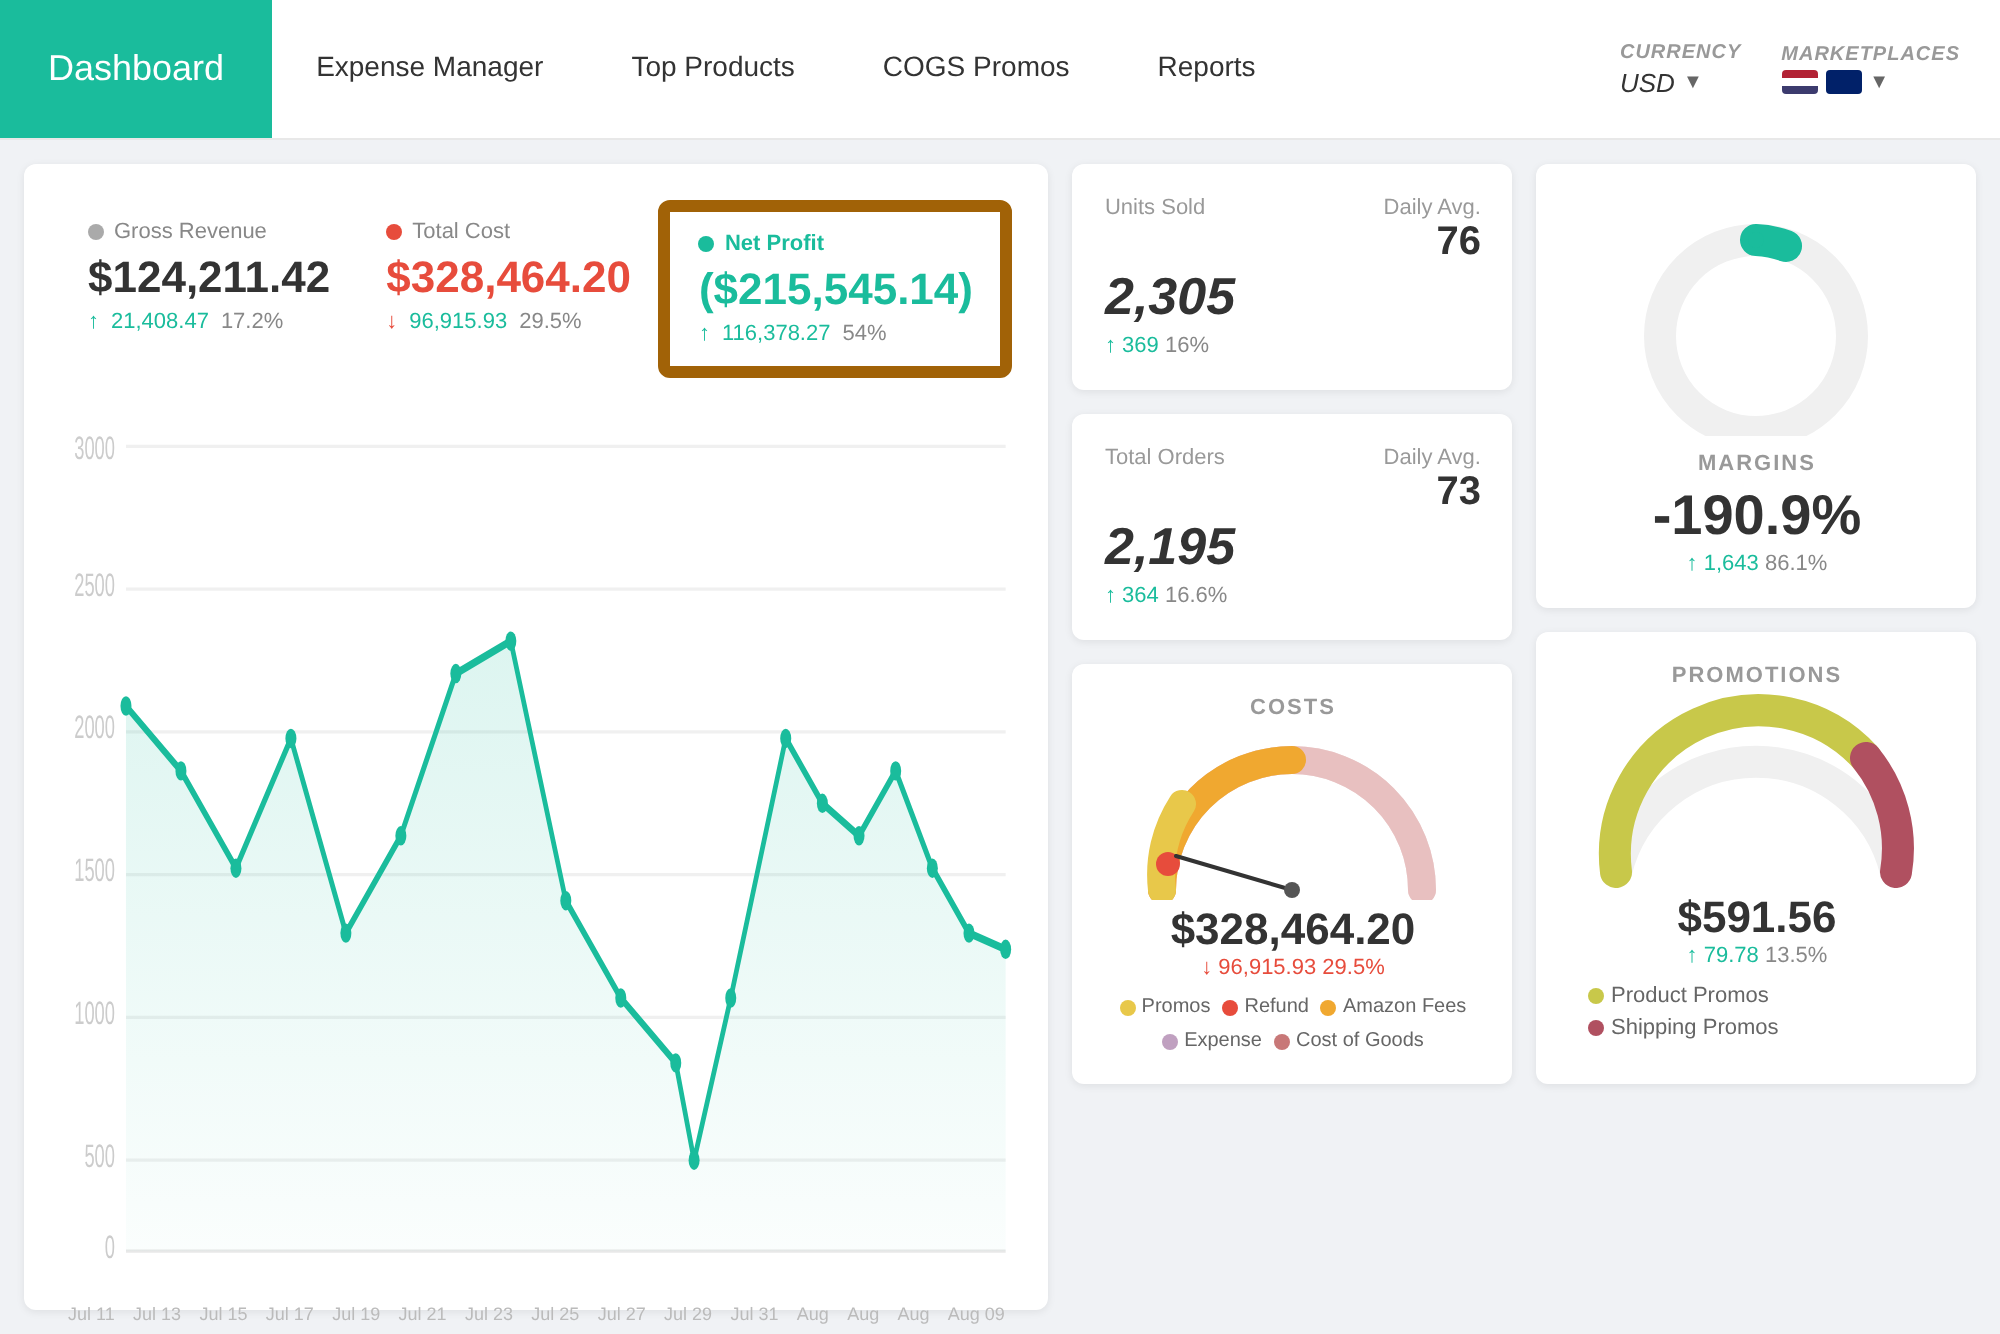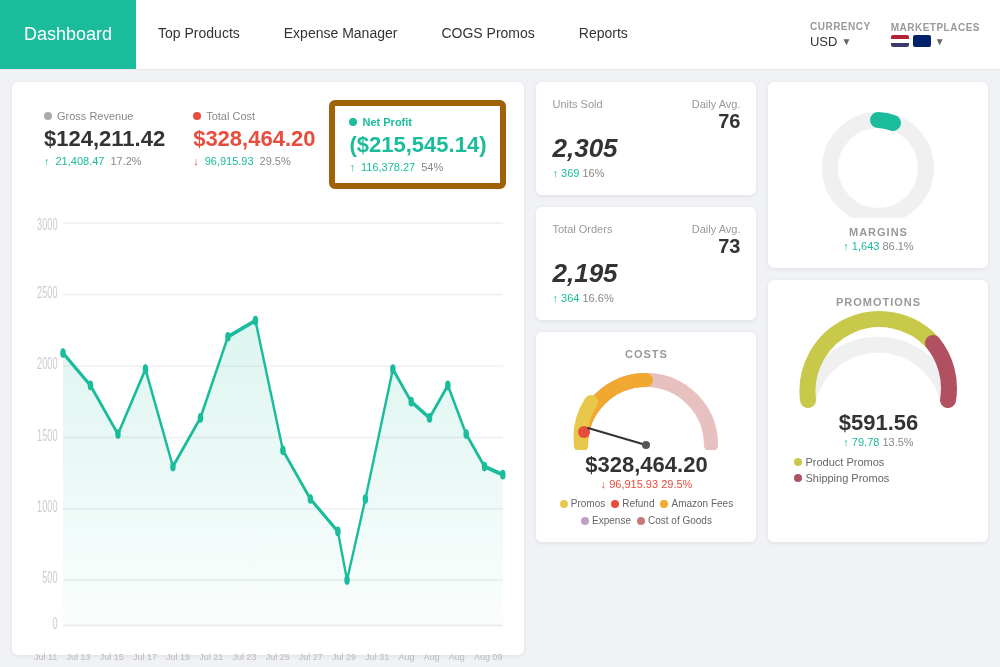--- a/index.html
+++ b/index.html
@@ -3,21 +3,21 @@
   <meta charset="utf-8">
   <style>
     * { margin: 0; padding: 0; box-sizing: border-box; }
     body { font-family: 'Segoe UI', Arial, sans-serif; background: #f0f2f5; width: 1000px; height: 667px; overflow: hidden; font-size: 13px; }
 
     
     nav { display: flex; align-items: stretch; background: #fff; height: 70px; border-bottom: 1px solid #e8e8e8; }
     .nav-brand { background: #1abc9c; color: #fff; display: flex; align-items: center; justify-content: center; padding: 0 24px; font-size: 18px; font-weight: 400; min-width: 118px; }
     .nav-links { display: flex; align-items: center; }
     .nav-link { padding: 0 22px; height: 100%; display: flex; align-items: center; font-size: 14px; color: #333; cursor: pointer; border-bottom: 3px solid transparent; }
-    .nav-right { margin-left: auto; display: flex; align-items: center; gap: 20px; padding-right: 20px; }
+    .nav-right { margin-left: auto; display: flex; align-items: center; gap: 20px; padding-right: 20px; font-style: italic; }
     .nav-currency, .nav-marketplaces { display: flex; flex-direction: column; align-items: flex-start; }
     .nav-label { font-size: 10px; color: #999; letter-spacing: 0.5px; font-weight: 600; }
     .nav-select { display: flex; align-items: center; gap: 4px; font-size: 13px; color: #333; cursor: pointer; margin-top: 2px; }
     .dropdown-arrow { font-size: 10px; color: #666; }
     .flag { display: inline-block; width: 18px; height: 12px; background: #ccc; border-radius: 2px; }
     .flag-us { background: linear-gradient(to bottom, #B22234 33%, #fff 33%, #fff 66%, #3C3B6E 66%); }
     .flag-uk { background: #012169; position: relative; }
 
     
     .main { display: grid; grid-template-columns: 1fr 220px 220px; grid-template-rows: auto 1fr; gap: 12px; padding: 12px; height: calc(667px - 70px); }
@@ -79,22 +79,22 @@
 
     .col-mid { display: flex; flex-direction: column; gap: 12px; }
     .col-right { display: flex; flex-direction: column; gap: 12px; }
   </style>
 </head>
 <body>
 
 <nav>
   <div class="nav-brand">Dashboard</div>
   <div class="nav-links">
+    <div class="nav-link">Expense Manager</div>
     <div class="nav-link">Top Products</div>
-    <div class="nav-link">Expense Manager</div>
     <div class="nav-link">COGS Promos</div>
     <div class="nav-link">Reports</div>
   </div>
   <div class="nav-right">
     <div class="nav-currency">
       <span class="nav-label">CURRENCY</span>
       <div class="nav-select">
         <span>USD</span>
         <span class="dropdown-arrow">▼</span>
       </div>
@@ -310,20 +310,21 @@
     <div class="margins-card" style="flex:1;">
 
       <svg width="160" height="120" viewBox="0 0 160 120">
 
         <circle cx="80" cy="70" r="48" fill="none" stroke="#f0f0f0" stroke-width="16"></circle>
 
         <path d="M 80,22 A 48,48 0 0,1 95,25" fill="none" stroke="#1abc9c" stroke-width="16" stroke-linecap="round"></path>
         <circle cx="80" cy="22" r="4" fill="#1abc9c"></circle>
       </svg>
       <div class="margins-title">MARGINS</div>
+      <div class="margins-value">-190.9%</div>
       <div class="margins-sub">
         <span class="arrow-up">↑</span>
         <span>1,643</span>
         <span style="color:#888;">86.1%</span>
       </div>
     </div>
 
     <div class="promos-card" style="flex:1.5;">
       <div class="promos-title">PROMOTIONS</div>
 

